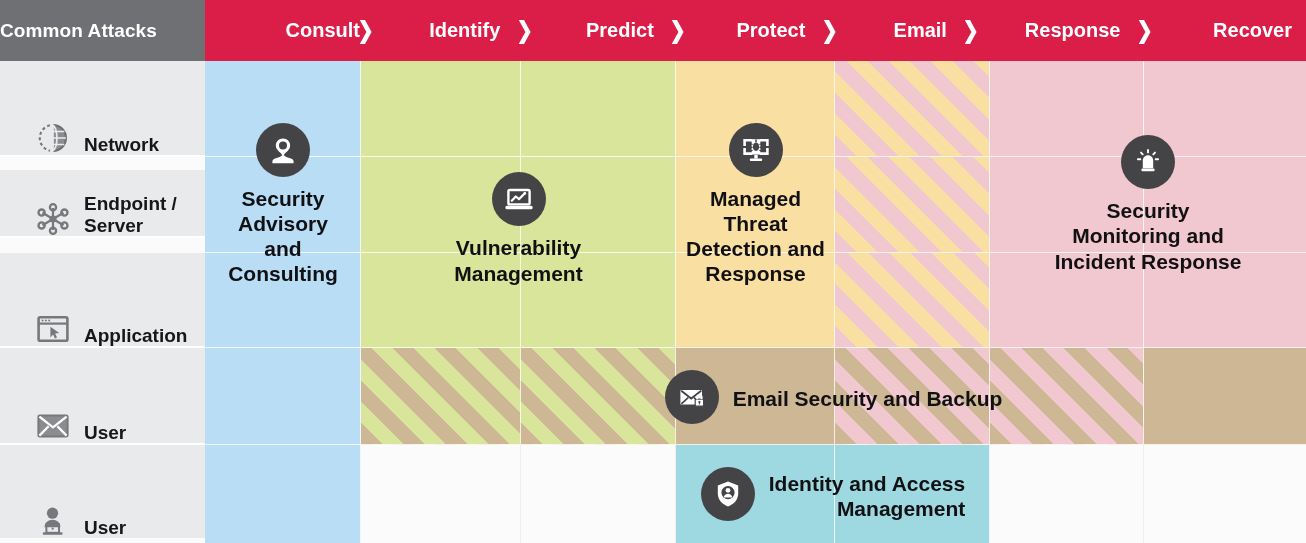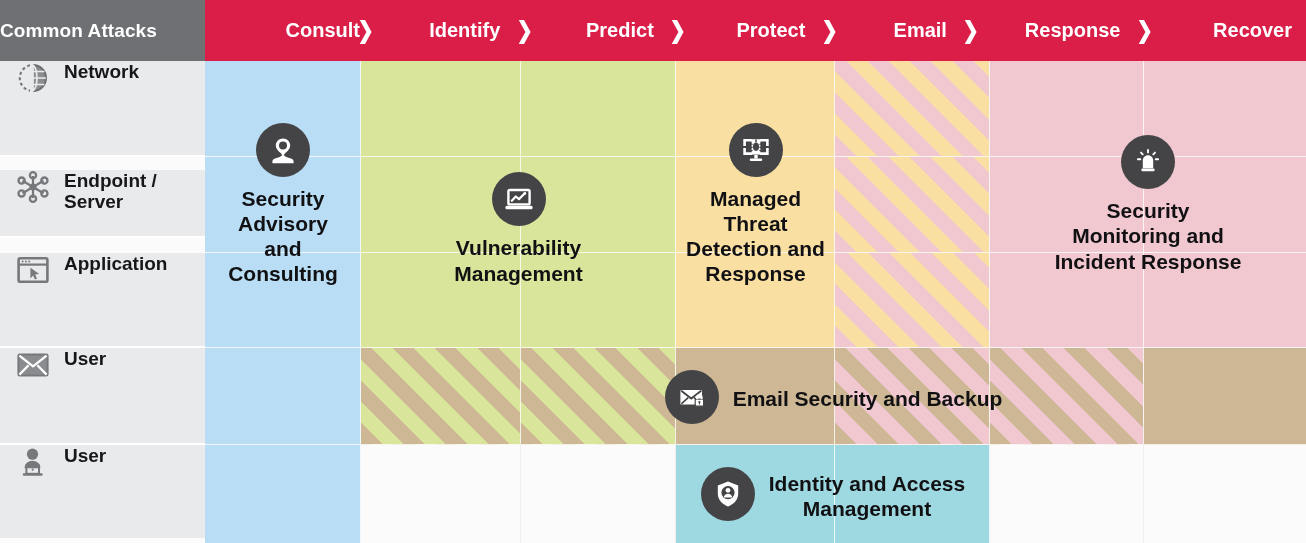--- a/index.html
+++ b/index.html
@@ -61,23 +61,23 @@
   }
   .phase-slot { display: flex; align-items: center; justify-content: flex-end; }
 
   
   .row-head {
     position: absolute;
     left: 0;
     width: 205px;
     background: #e9eaec;
     display: flex;
-    align-items: flex-start;
+    align-items: flex-end;
     box-sizing: border-box;
-    padding-left: 16px;
+    padding-left: 36px;
     border-bottom: 2px solid #ffffff;
   }
   .row-head .r-icon {
     width: 34px; height: 34px;
     flex: 0 0 34px;
     margin-right: 14px;
     display: flex; align-items: center; justify-content: center;
     color: #76787b;
   }
   .row-head .r-label {
@@ -114,21 +114,21 @@
     flex: 0 0 54px;
   }
   .block .b-label {
     font-size: 21px;
     font-weight: bold;
     color: #111114;
     text-align: center;
     line-height: 1.2;
     margin-top: 9px;
   }
-  .block.horiz .b-label { margin-top: 4px; margin-left: 14px; text-align: center; }
+  .block.horiz .b-label { margin-top: 4px; margin-left: 14px; text-align: right; }
 
   svg { display: block; }
 </style>
 </head>
 <body>
 
 <div class="matrix">
 
   <div class="corner-cell">
     <span class="corner-label">Common Attacks</span>

